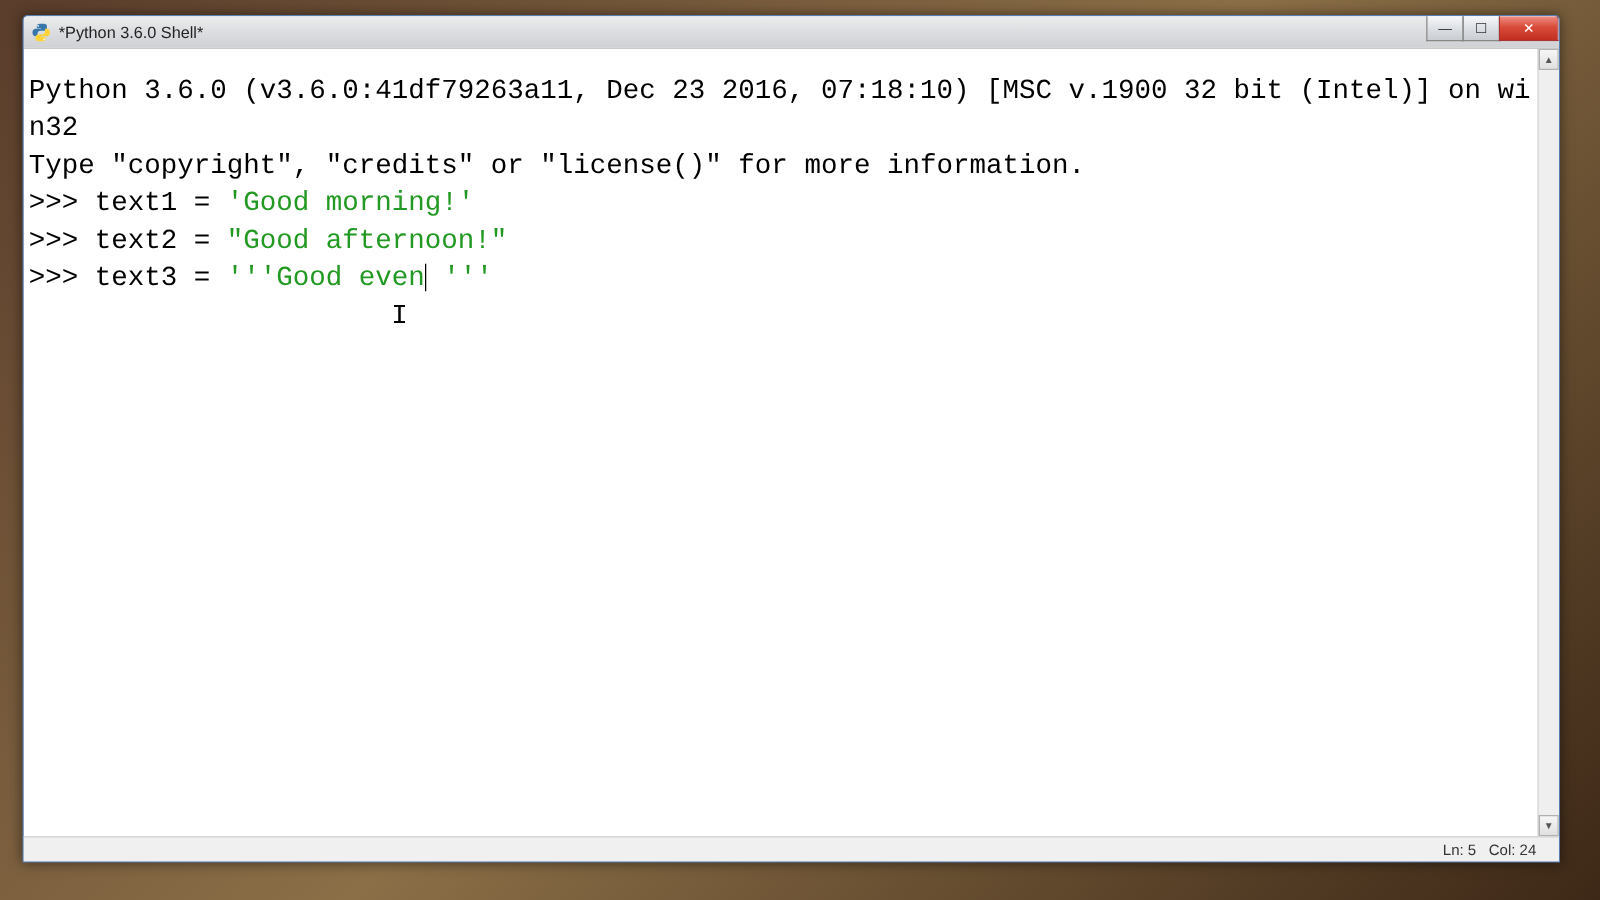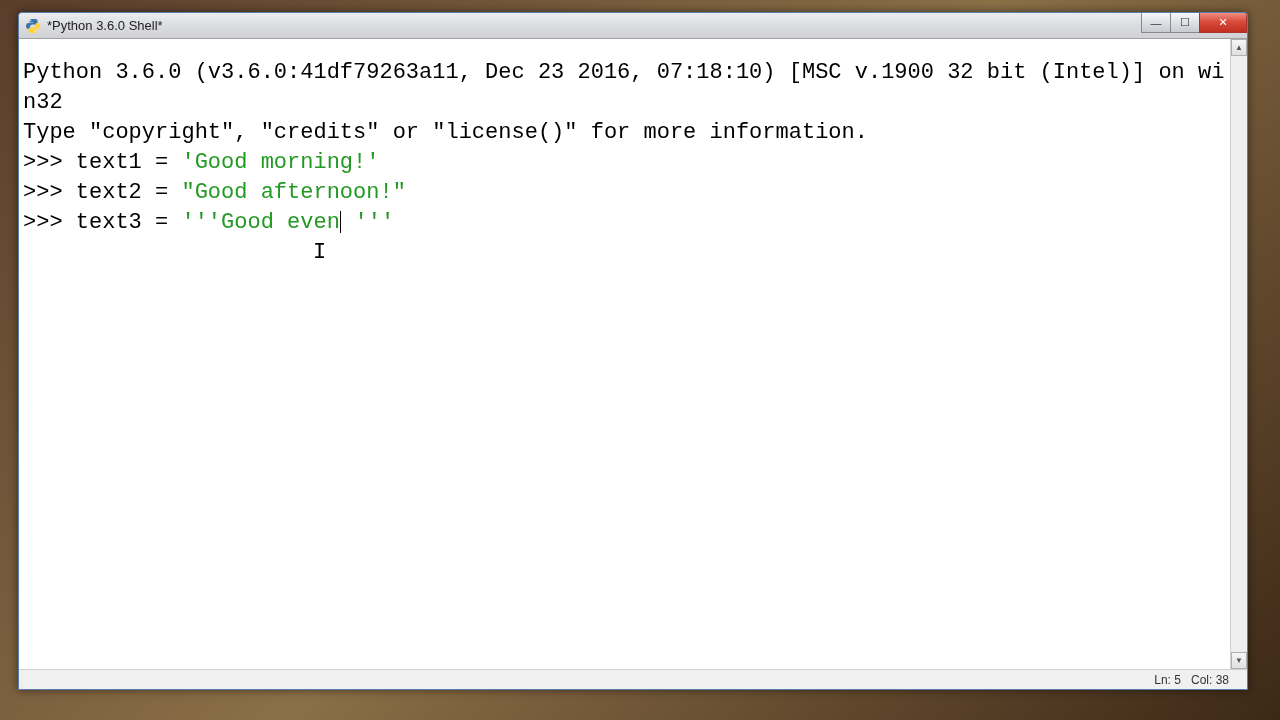--- a/index.html
+++ b/index.html
@@ -188,16 +188,16 @@
     <div class="scrollbar">
       <div class="sb-arrow">▲</div>
       <div class="sb-track"></div>
       <div class="sb-arrow">▼</div>
     </div>
   </div>
 
   <div class="statusbar">
     <span>Ln: 5</span>
     <span style="width:10px;"></span>
-    <span>Col: 38</span>
+    <span>Col: 24</span>
   </div>
 
 </div>
 
 </body></html>

